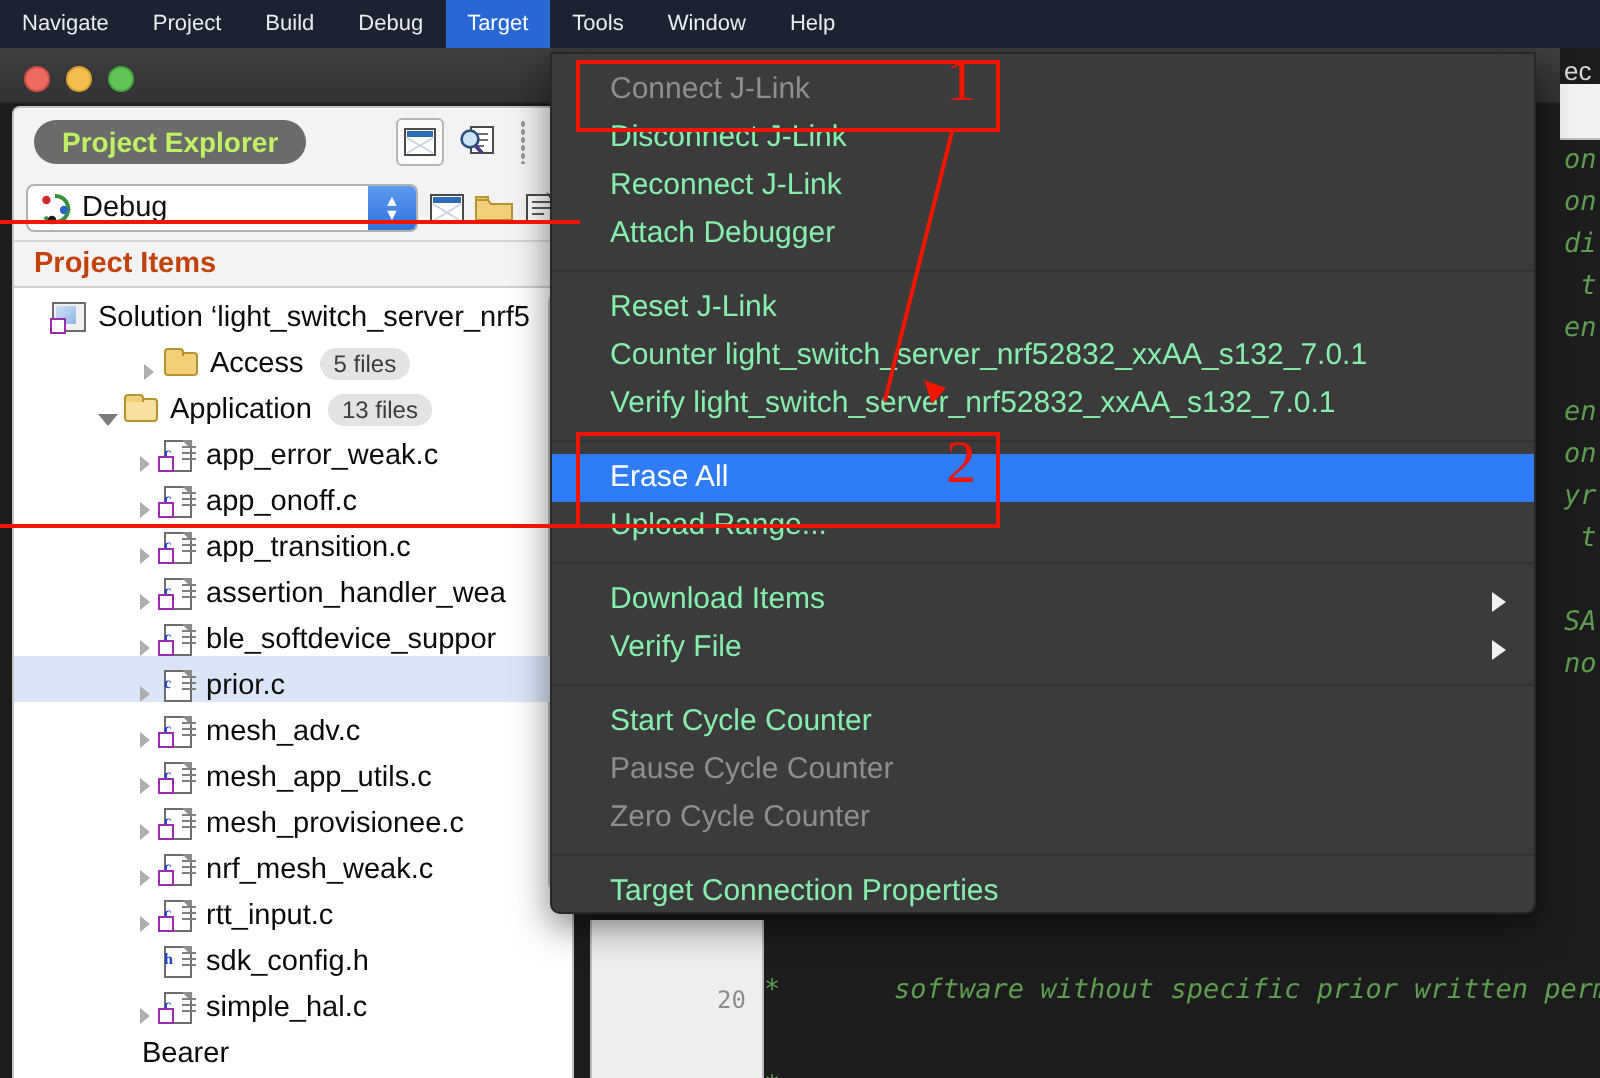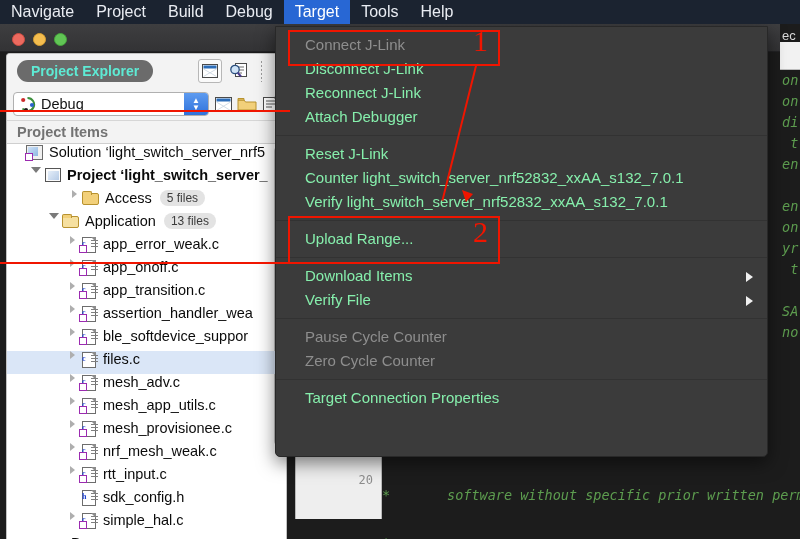--- a/index.html
+++ b/index.html
@@ -10,21 +10,21 @@
     background: #1b2330;
   }
   #root { position: relative; width: 800px; height: 539px; }
 
   
   .editor-bg {
     position: absolute; left: 0; top: 24px; width: 800px; height: 515px;
     background: #1c1c1c;
   }
   .editor-gutter {
-    position: absolute; left: 295px; top: 440px; width: 87px; height: 79px;
+    position: absolute; left: 295px; top: 460px; width: 87px; height: 79px;
     background: #eeeeee; border-left: 1px solid #b9b9b9; border-right: 1px solid #b9b9b9;
   }
   .editor-gutter .ln {
     position: absolute; right: 8px; color: #8d8d8d;
     font-family: "DejaVu Sans Mono", monospace; font-size: 12px;
   }
   .editor-code {
     position: absolute; left: 382px; top: 455px; width: 418px; height: 84px;
     color: #5d9d4f;
     font-family: "DejaVu Sans Mono", monospace;
@@ -50,21 +50,21 @@
   }
 
   
   .menubar {
     position: absolute; left: 0; top: 0; width: 800px; height: 24px;
     background: #1b2330;
     display: flex; align-items: center;
   }
   .menubar .mi {
     height: 24px; line-height: 24px; padding: 0 11px;
-    color: #e9ecf2; font-size: 16px; white-space: nowrap;
+    color: #e9ecf2; font-size: 11px; white-space: nowrap;
   }
   .menubar .mi.active { background: #2867d4; color: #ffffff; }
 
   
   .win-titlebar {
     position: absolute; left: 0; top: 24px; width: 780px; height: 28px;
     background: linear-gradient(#3e3e40, #333335);
     border-bottom: 1px solid #232325;
   }
   .traffic { position: absolute; top: 33px; display: flex; gap: 8px; left: 12px; }
@@ -80,21 +80,21 @@
     border: 1px solid #c2c2c2; border-bottom: none;
     border-radius: 4px 4px 0 0;
     overflow: hidden;
   }
   .exp-header {
     position: relative; height: 34px; background: #f3f3f3;
     display: flex; align-items: center;
   }
   .exp-title {
     margin-left: 10px; padding: 3px 14px; border-radius: 11px;
-    background: #6b6b6b; color: #5eead4; font-size: 14px; font-weight: 600;
+    background: #6b6b6b; color: #bef264; font-size: 14px; font-weight: 600;
   }
   .exp-hdr-icons { position: absolute; right: 6px; top: 5px; display: flex; align-items: center; gap: 5px; }
   .icon-btn {
     width: 24px; height: 24px; display: flex; align-items: center; justify-content: center;
   }
   .icon-btn.boxed { border: 1px solid #b7b7b7; border-radius: 3px; background: #fafafa; }
   .vdots { width: 3px; height: 22px; margin: 0 4px;
     background-image: radial-gradient(#9b9b9b 1px, transparent 1px);
     background-size: 3px 4px; }
   .xclose { color: #1a1a1a; font-size: 19px; font-weight: bold; line-height: 1; padding: 0 4px;}
@@ -114,26 +114,26 @@
     position: absolute; right: 0; top: 0; width: 24px; height: 22px;
     background: linear-gradient(#5d9bf0, #2f72db);
     display: flex; flex-direction: column; align-items: center; justify-content: center;
     color: #fff; font-size: 8px; line-height: 7px;
   }
 
   .exp-colhdr {
     height: 24px; background: #f3f3f3; border-top: 1px solid #d6d6d6;
     border-bottom: 1px solid #cfcfcf;
     display: flex; align-items: center; padding-left: 10px;
-    font-size: 14.5px; color: #737373; font-weight: 600;
+    font-size: 14.5px; color: #c2410c; font-weight: 600;
   }
 
   .tree { position: relative; background: #ffffff; height: 396px; overflow: hidden; }
   .trow {
-    position: relative; height: 23px; display: flex; align-items: flex-start;
+    position: relative; height: 23px; display: flex; align-items: flex-end;
     white-space: nowrap; font-size: 14.5px; color: #0b0b0b;
   }
   .trow.sel { background: #dae6f7; }
   .tw { width: 14px; flex: none; display: flex; align-items: center; justify-content: center; }
   .tw .arrow { width: 0; height: 0; border-left: 5px solid #aeaeae; border-top: 4px solid transparent; border-bottom: 4px solid transparent; }
   .tw .arrow.open { border-left: 5px solid transparent; border-right: 5px solid transparent; border-top: 6px solid #7a7a7a; border-bottom: none; }
   .ficon { width: 20px; flex: none; margin-right: 4px; position: relative; height: 17px; }
   .badge {
     margin-left: 8px; background: #e3e3e3; border-radius: 8px;
     padding: 1px 7px; font-size: 12px; color: #3c3c3c;
@@ -312,29 +312,20 @@
         <div class="thumb"></div>
       </div>
     <div class="trow" style="padding-left: 4px;">
           <span class="tw"></span>
           <span class="ficon">
             <span class="ic-sol"></span>
             <span class="ic-tag"></span>
           </span>
           <span class="tlabel">Solution ‘light_switch_server_nrf5</span>
         </div>
-        <div class="trow" style="padding-left: 22px;">
-          <span class="tw">
-            <span class="arrow open"></span>
-          </span>
-          <span class="ficon">
-            <span class="ic-prj"></span>
-          </span>
-          <span class="tlabel bold">Project ‘light_switch_server_</span>
-        </div>
         <div class="trow" style="padding-left: 60px;">
           <span class="tw">
             <span class="arrow"></span>
           </span>
           <span class="ficon">
             <span class="ic-folder"></span>
           </span>
           <span class="tlabel">Access</span>
           <span class="badge">5 files</span>
         </div>
@@ -410,21 +401,21 @@
         </div>
         <div class="trow sel" style="padding-left: 58px;">
           <span class="tw">
             <span class="arrow"></span>
           </span>
           <span class="ficon">
             <span class="ic-file"></span>
             <span class="ic-c">c</span>
             <span class="ic-lines"></span>
           </span>
-          <span class="tlabel">files.c</span>
+          <span class="tlabel">prior.c</span>
         </div>
         <div class="trow" style="padding-left: 58px;">
           <span class="tw">
             <span class="arrow"></span>
           </span>
           <span class="ficon">
             <span class="ic-file"></span>
             <span class="ic-c">c</span>
             <span class="ic-lines"></span>
             <span class="ic-tag"></span>
@@ -510,38 +501,41 @@
   <div class="dropdown" id="dropdown">
       <div class="dd-item disabled"><span>Connect J-Link</span></div>
       <div class="dd-item"><span>Disconnect J-Link</span></div>
       <div class="dd-item"><span>Reconnect J-Link</span></div>
       <div class="dd-item"><span>Attach Debugger</span></div>
       <div class="dd-sep"></div>
       <div class="dd-item"><span>Reset J-Link</span></div>
       <div class="dd-item"><span>Counter light_switch_server_nrf52832_xxAA_s132_7.0.1</span></div>
       <div class="dd-item"><span>Verify light_switch_server_nrf52832_xxAA_s132_7.0.1</span></div>
       <div class="dd-sep"></div>
+      <div class="dd-item highlight"><span>Erase All</span></div>
       <div class="dd-item"><span>Upload Range...</span></div>
       <div class="dd-sep"></div>
       <div class="dd-item"><span>Download Items</span><span class="submenu-arrow"></span></div>
       <div class="dd-item"><span>Verify File</span><span class="submenu-arrow"></span></div>
       <div class="dd-sep"></div>
+      <div class="dd-item"><span>Start Cycle Counter</span></div>
       <div class="dd-item disabled"><span>Pause Cycle Counter</span></div>
       <div class="dd-item disabled"><span>Zero Cycle Counter</span></div>
       <div class="dd-sep"></div>
       <div class="dd-item"><span>Target Connection Properties</span></div>
     </div>
 
   <div class="menubar" id="menubar">
       <div class="mi">Navigate</div>
       <div class="mi">Project</div>
       <div class="mi">Build</div>
       <div class="mi">Debug</div>
       <div class="mi active">Target</div>
       <div class="mi">Tools</div>
+      <div class="mi">Window</div>
       <div class="mi">Help</div>
     </div>
 
   <div class="ann ann-box" style="left:288px; top:30px; width:212px; height:36px;"></div>
   <div class="ann ann-num" style="left:473px; top:24px;">1</div>
 
   <div class="ann ann-box" style="left:288px; top:216px; width:212px; height:48px;"></div>
   <div class="ann ann-num" style="left:473px; top:215px;">2</div>
 
   <div class="ann ann-line" style="left:477px; top:66px; width:139px; transform: rotate(104deg);"></div>

